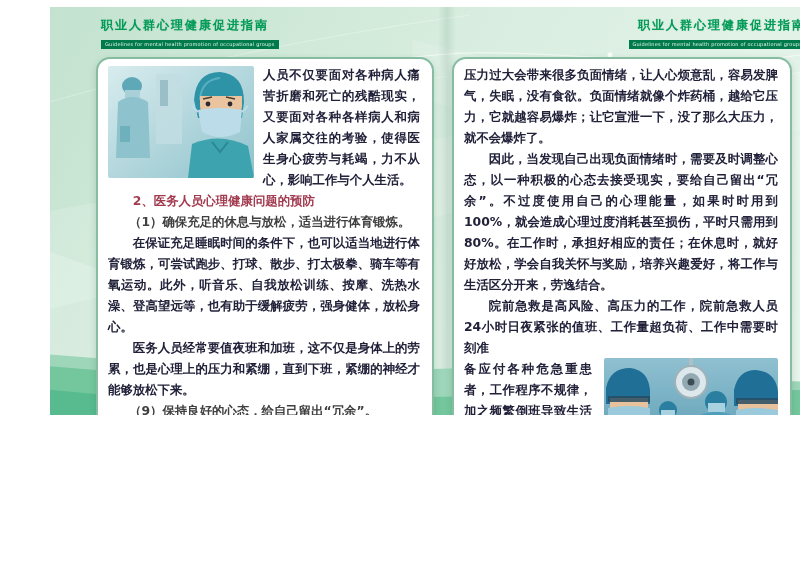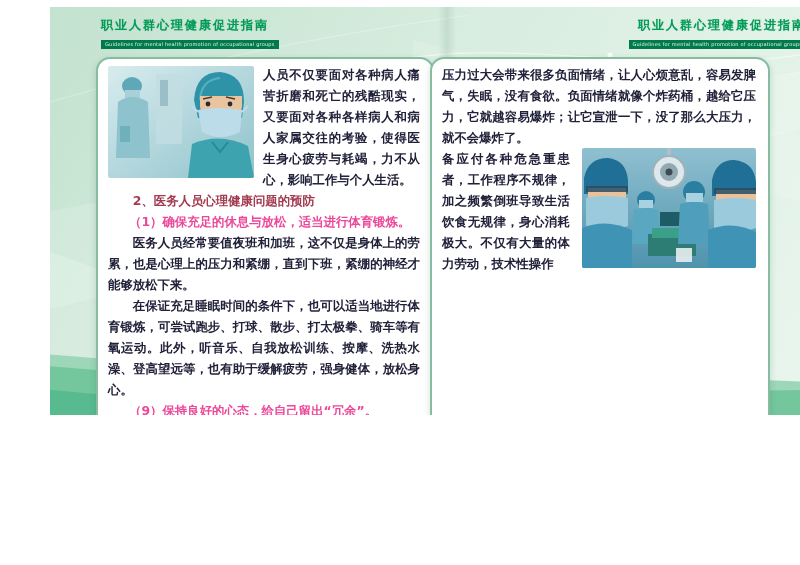--- a/index.html
+++ b/index.html
@@ -29,28 +29,28 @@
   .hdr-title{font-size:12px;font-weight:bold;color:#009c58;letter-spacing:2px;line-height:12px;
              text-shadow:0 0 1px rgba(0,120,70,.35);}
   .hdr-badge{display:inline-block;margin-top:2px;background:#007a4b;color:#e4f6ec;
              font-size:5px;line-height:7px;padding:1px 4px;letter-spacing:.2px;white-space:nowrap;}
 
   
   .panel{position:absolute;top:50px;height:459px;background:#ffffff;border:2px solid #86bda1;
          border-radius:14px;box-sizing:border-box;box-shadow:0 3px 7px rgba(40,90,70,.20);
          padding:5px 12px 0 10px;overflow:hidden;}
   .panel-left{left:46px;width:338px;}
-  .panel-right{left:380px;width:340px;}
+  .panel-right{left:402px;width:340px;}
 
   .bodytext{font-size:12.4px;line-height:21px;color:#21213a;text-align:justify;
             font-weight:600;}
   .bodytext p{margin:0;}
   .ind{text-indent:2em;}
   .ind-sub{text-indent:1.7em;}
-  .sub{font-weight:bold;color:#ec4899;}
+  .sub{font-weight:bold;color:#404040;}
   .heading{font-weight:bold;color:#a23b50;text-indent:2em;}
 
   
   .photo-left{float:left;width:146px;height:112px;margin:2px 9px 3px 0;border-radius:2px;overflow:hidden;}
   .wrap-row{display:flex;align-items:flex-start;}
   .wrap-col{width:128px;flex:0 0 128px;}
   .photo-right{margin-left:auto;width:174px;height:120px;border-radius:2px;overflow:hidden;}
   .photo-left svg,.photo-right svg{display:block;}
 
   
@@ -121,30 +121,32 @@
             <path d="M90,44 Q112,40 134,44 L132,66 Q112,76 94,66 Z" fill="#bcdcea"></path>
             <path d="M90,46 L84,40 M134,46 L140,40" stroke="#bcdcea" stroke-width="2"></path>
             <path d="M84,78 Q112,66 140,80 L146,112 L80,112 Z" fill="#3da3ae"></path>
             <path d="M104,76 L112,86 L120,76" fill="none" stroke="#2c8794" stroke-width="2"></path>
           </g>
         </svg>
       </span>
       <p>人员不仅要面对各种病人痛苦折磨和死亡的残酷现实，又要面对各种各样病人和病人家属交往的考验，使得医生身心疲劳与耗竭，力不从心，影响工作与个人生活。</p>
       <p class="heading">2、医务人员心理健康问题的预防</p>
       <p class="ind-sub sub">（1）确保充足的休息与放松，适当进行体育锻炼。</p>
+      <p class="ind">在保证充足睡眠时间的条件下，也可以适当地进行体育锻炼，可尝试跑步、打球、散步、打太极拳、骑车等有氧运动。此外，听音乐、自我放松训练、按摩、洗热水澡、登高望远等，也有助于缓解疲劳，强身健体，放松身心。</p>
       <p class="ind">医务人员经常要值夜班和加班，这不仅是身体上的劳累，也是心理上的压力和紧绷，直到下班，紧绷的神经才能够放松下来。</p>
-      <p class="ind">在保证充足睡眠时间的条件下，也可以适当地进行体育锻炼，可尝试跑步、打球、散步、打太极拳、骑车等有氧运动。此外，听音乐、自我放松训练、按摩、洗热水澡、登高望远等，也有助于缓解疲劳，强身健体，放松身心。</p>
       <p class="ind-sub sub">（9）保持良好的心态，给自己留出“冗余”。</p>
       <p class="ind">对于医务人员来说，工作压力过大是普遍存在的现象。</p>
     </div>
   </div>
 
   <div class="panel panel-right">
     <div class="bodytext">
       <p>压力过大会带来很多负面情绪，让人心烦意乱，容易发脾气，失眠，没有食欲。负面情绪就像个炸药桶，越给它压力，它就越容易爆炸；让它宣泄一下，没了那么大压力，就不会爆炸了。</p>
+      <p class="ind">因此，当发现自己出现负面情绪时，需要及时调整心态，以一种积极的心态去接受现实，要给自己留出“冗余”。不过度使用自己的心理能量，如果时时用到100%，就会造成心理过度消耗甚至损伤，平时只需用到80%。在工作时，承担好相应的责任；在休息时，就好好放松，学会自我关怀与奖励，培养兴趣爱好，将工作与生活区分开来，劳逸结合。</p>
+      <p class="ind">院前急救是高风险、高压力的工作，院前急救人员24小时日夜紧张的值班、工作量超负荷、工作中需要时刻准</p>
       <div class="wrap-row">
         <p class="wrap-col">备应付各种危急重患者，工作程序不规律，加之频繁倒班导致生活饮食无规律，身心消耗极大。不仅有大量的体力劳动，技术性操作</p>
         <span class="photo-right">
           <svg viewBox="0 0 174 120" width="174" height="120">
             <defs>
               <linearGradient id="orbg2" x1="0" y1="0" x2="0" y2="1">
                 <stop offset="0" stop-color="#8fc0d0"></stop>
                   <stop offset="1" stop-color="#4f93ad"></stop>
               </linearGradient>
             </defs>

